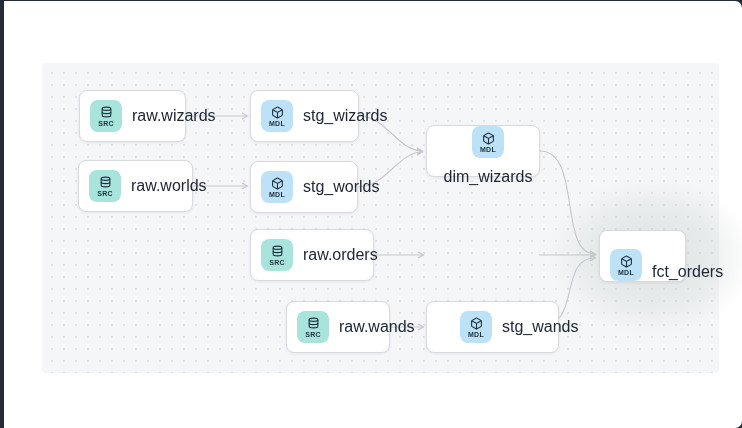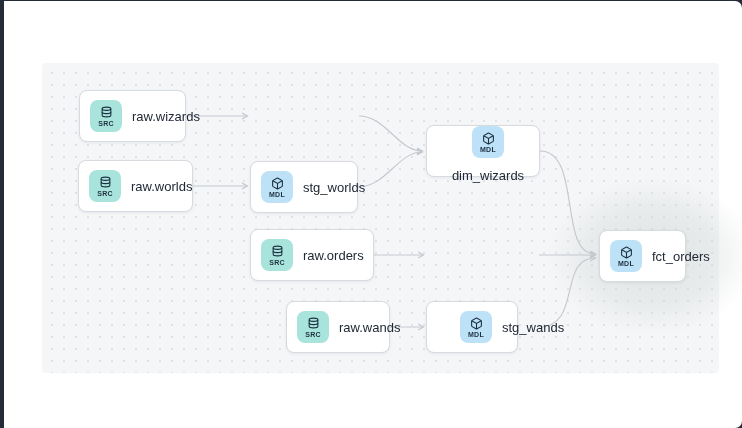--- a/index.html
+++ b/index.html
@@ -36,32 +36,32 @@
     display:flex;flex-direction:column;align-items:center;justify-content:center;
     gap:1px;
   }
   .badge.src{background:#a8e4db;}
   .badge.mdl{background:#bde1f7;}
   .badge svg{display:block;}
   .btext{
     font-size:7px;font-weight:bold;letter-spacing:0.3px;
     color:#1c2f3f;line-height:7px;
   }
-  .label{font-size:13px;color:#212936;white-space:nowrap;}
+  .label{font-size:16px;color:#212936;white-space:nowrap;}
   
   .n0{left:37px; top:27px; width:107px;}
   .n1{left:208px;top:27px; width:109px;}
   .n2{left:36px; top:97px; width:115px;}
   .n3{left:208px;top:98px; width:108px;}
   .n4{left:384px;top:62px; width:114px;flex-direction:column;}
   .n5{left:208px;top:166px;width:124px;}
   .n6{left:384px;top:166px;width:113px;}
   .n7{left:208px;top:238px;width:104px;margin-left:36px;}
-  .n8{left:384px;top:238px;width:92px;padding-left:33px;}
-  .n9{left:557px;top:167px;width:87px;}
+  .n8{left:384px;top:238px;width:133px;padding-left:33px;}
+  .n9{left:557px;top:167px;width:87px;align-items:flex-end;}
 </style>
 </head>
 <body>
 
 <div class="page">
   <div class="canvas">
 
     <div class="glow"></div>
 
     <svg class="edges" viewBox="0 0 677 310">
@@ -88,20 +88,31 @@
         <svg width="13" height="13" viewBox="0 0 24 24" fill="none" stroke="#1c2f3f" stroke-width="2">
             <ellipse cx="12" cy="5" rx="8" ry="3"></ellipse>
             <path d="M20 5v6c0 1.7-3.6 3-8 3s-8-1.3-8-3V5"></path>
             <path d="M20 11v6c0 1.7-3.6 3-8 3s-8-1.3-8-3v-6"></path>
           </svg>
         <span class="btext">SRC</span>
       </span>
       <span class="label">raw.wizards</span>
     </div>
 
+    <div class="node n1">
+      <span class="badge mdl">
+        <svg width="13" height="13" viewBox="0 0 24 24" fill="none" stroke="#1c2f3f" stroke-width="2">
+            <path d="M21 8a2 2 0 0 0-1-1.73l-7-4a2 2 0 0 0-2 0l-7 4A2 2 0 0 0 3 8v8a2 2 0 0 0 1 1.73l7 4a2 2 0 0 0 2 0l7-4A2 2 0 0 0 21 16Z"></path>
+            <path d="m3.3 7 8.7 5 8.7-5"></path>
+            <path d="M12 22V12"></path>
+          </svg>
+        <span class="btext">MDL</span>
+      </span>
+      <span class="label">stg_wizards</span>
+    </div>
 
     <div class="node n2">
       <span class="badge src">
         <svg width="13" height="13" viewBox="0 0 24 24" fill="none" stroke="#1c2f3f" stroke-width="2">
             <ellipse cx="12" cy="5" rx="8" ry="3"></ellipse>
             <path d="M20 5v6c0 1.7-3.6 3-8 3s-8-1.3-8-3V5"></path>
             <path d="M20 11v6c0 1.7-3.6 3-8 3s-8-1.3-8-3v-6"></path>
           </svg>
         <span class="btext">SRC</span>
       </span>

